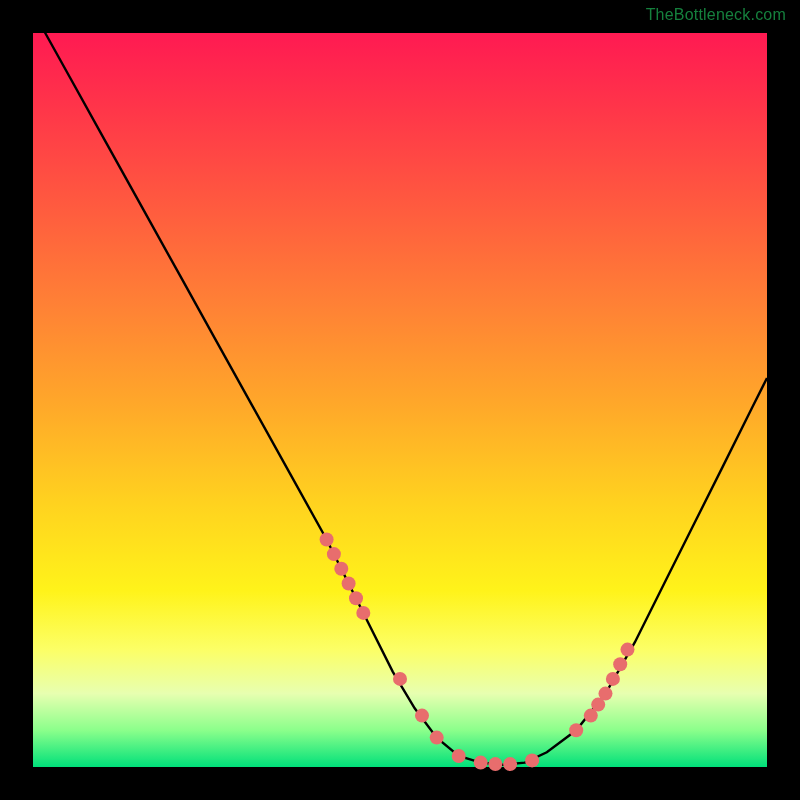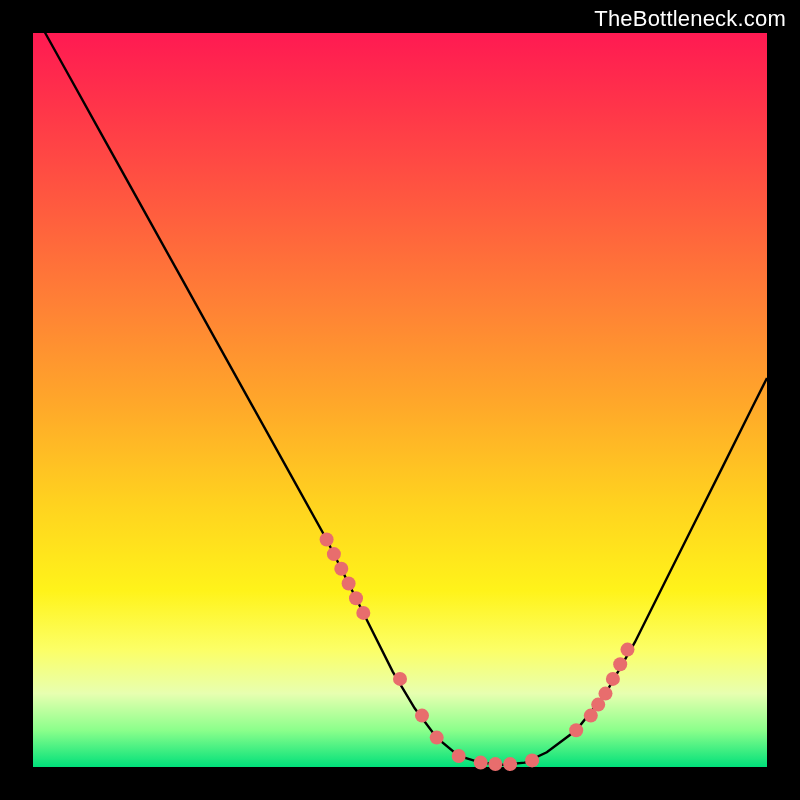--- a/index.html
+++ b/index.html
@@ -38,22 +38,22 @@
       #fcff66 84%,
       #e7ffb0 90%,
       #8bff8b 95%,
       #00e07a 100%
     );
   }
   .watermark {
     position: absolute;
     top: 6px;
     right: 14px;
-    color: #ffffff;
-    font-size: 22px;
+    color: #15803d;
+    font-size: 16px;
     font-weight: 500;
     letter-spacing: 0.2px;
     user-select: none;
   }
   svg.curve {
     position: absolute;
     left: 0;
     top: 0;
     width: 734px;
     height: 734px;

